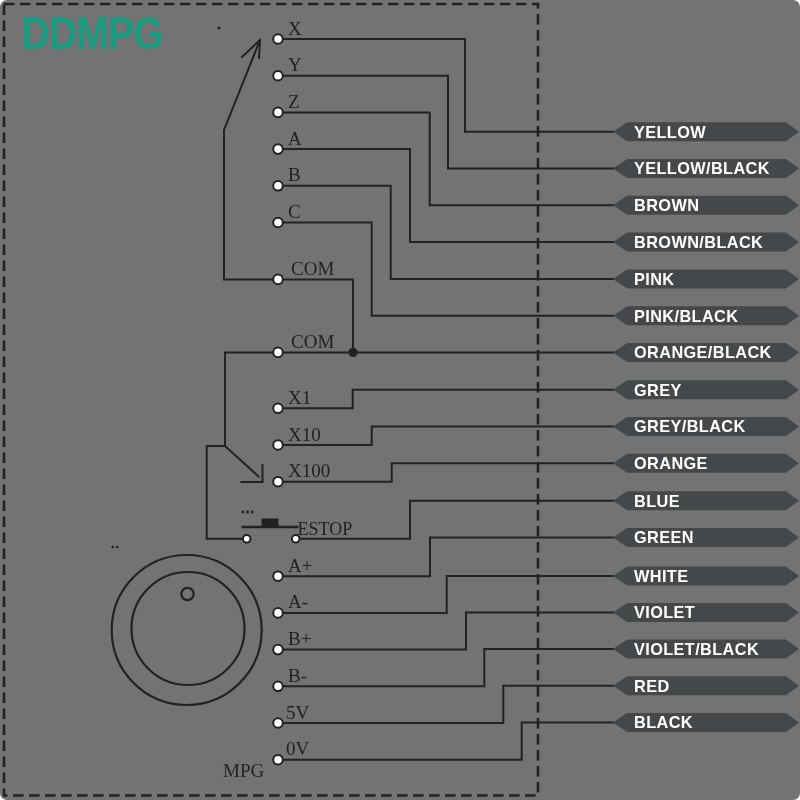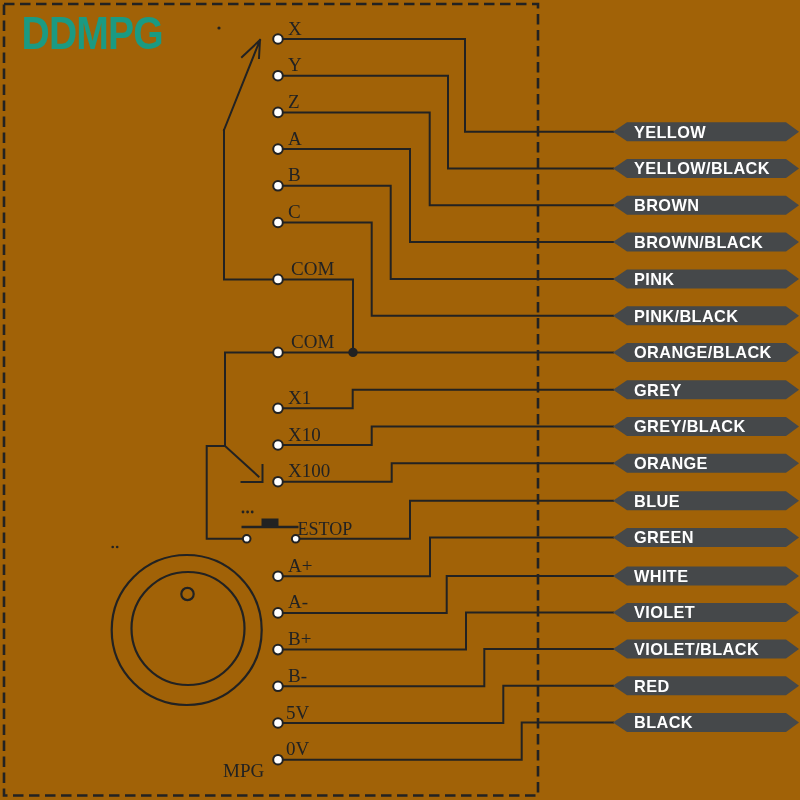--- a/index.html
+++ b/index.html
@@ -1,16 +1,16 @@
 <!DOCTYPE html>
 <html><head>
 <meta charset="utf-8">
 <style>
   html,body{margin:0;padding:0;background:#ffffff;}
-  .stage{position:relative;width:800px;height:800px;background:#a16207;overflow:hidden;}
+  .stage{position:relative;width:800px;height:800px;background:#737373;overflow:hidden;border-radius:7px;}
   svg{display:block;}
   .term-label{font-family:"Liberation Serif","DejaVu Serif",serif;font-size:19px;}
   .term-label-sm{font-family:"Liberation Serif","DejaVu Serif",serif;font-size:18px;}
   .flag-label{font-family:"Liberation Sans","DejaVu Sans",sans-serif;font-size:16.3px;font-weight:600;letter-spacing:0.4px;}
   .logo-text{font-family:"Liberation Sans","DejaVu Sans",sans-serif;font-size:46px;font-weight:bold;letter-spacing:-1px;}
 </style>
 </head>
 <body>
 
 <div class="stage">

